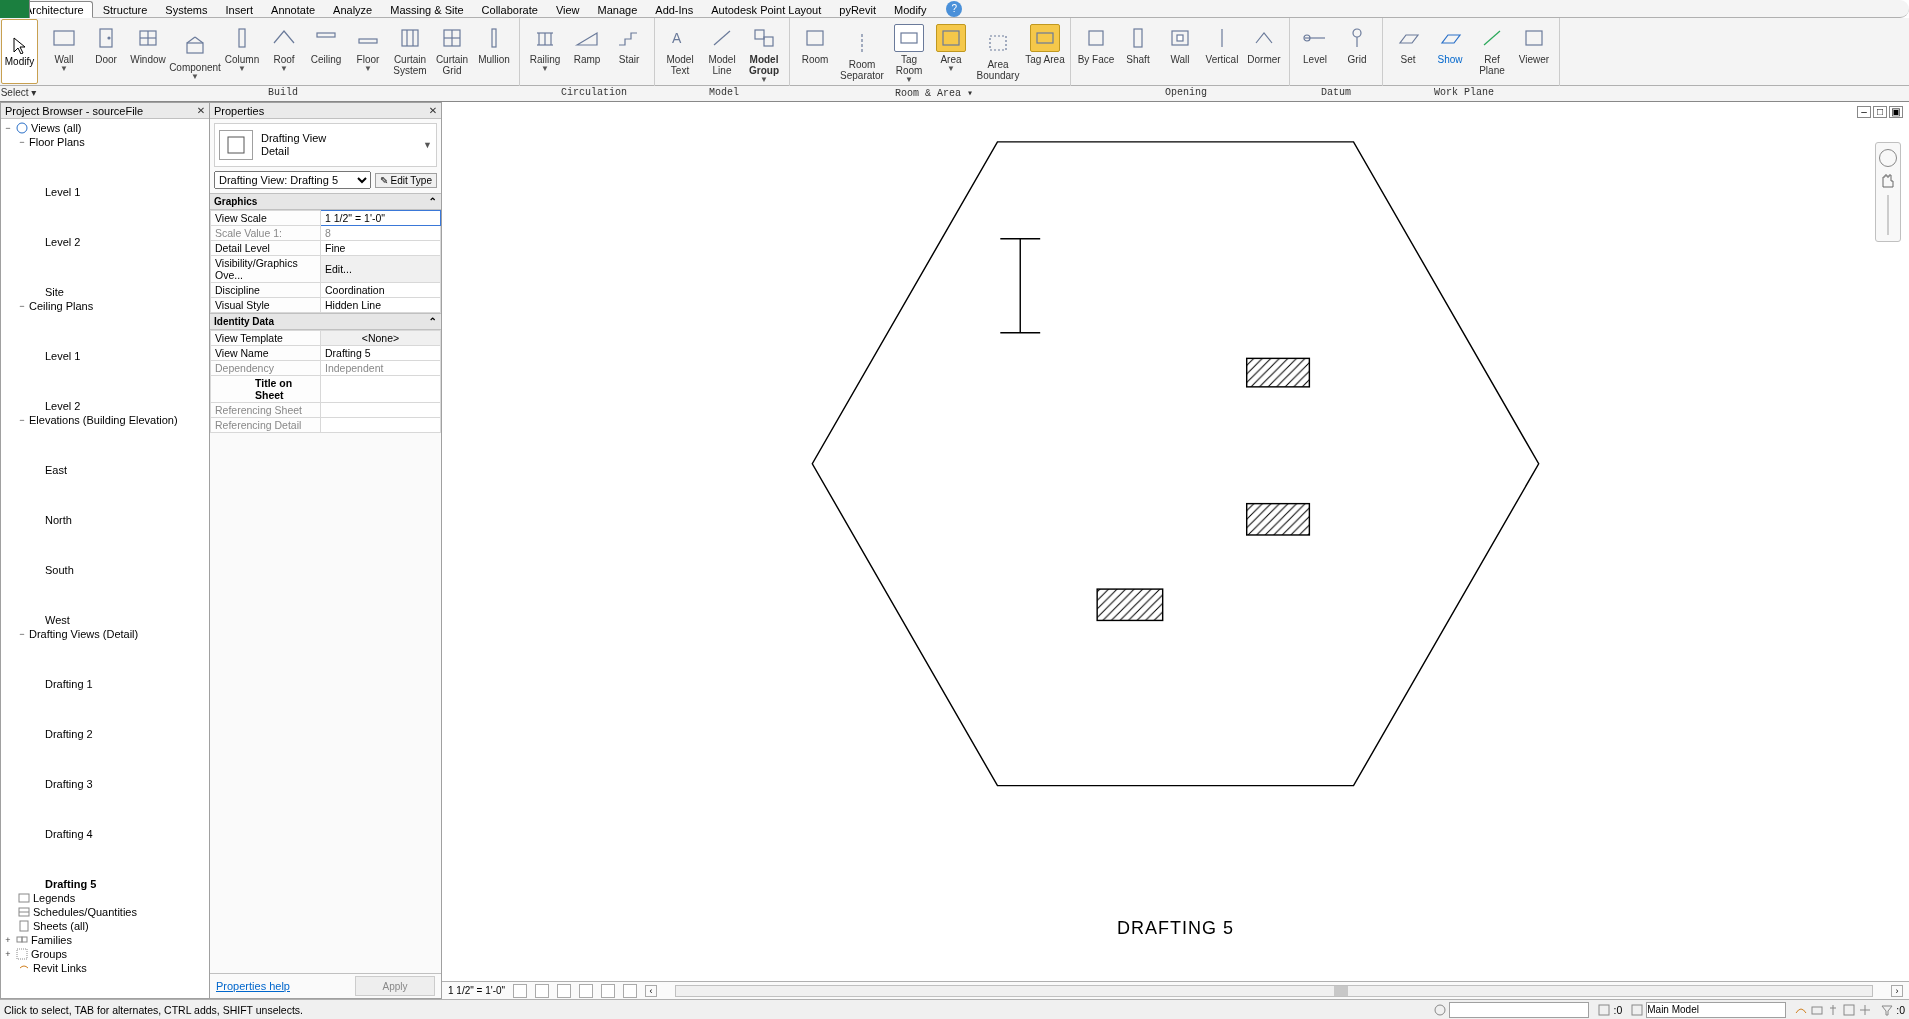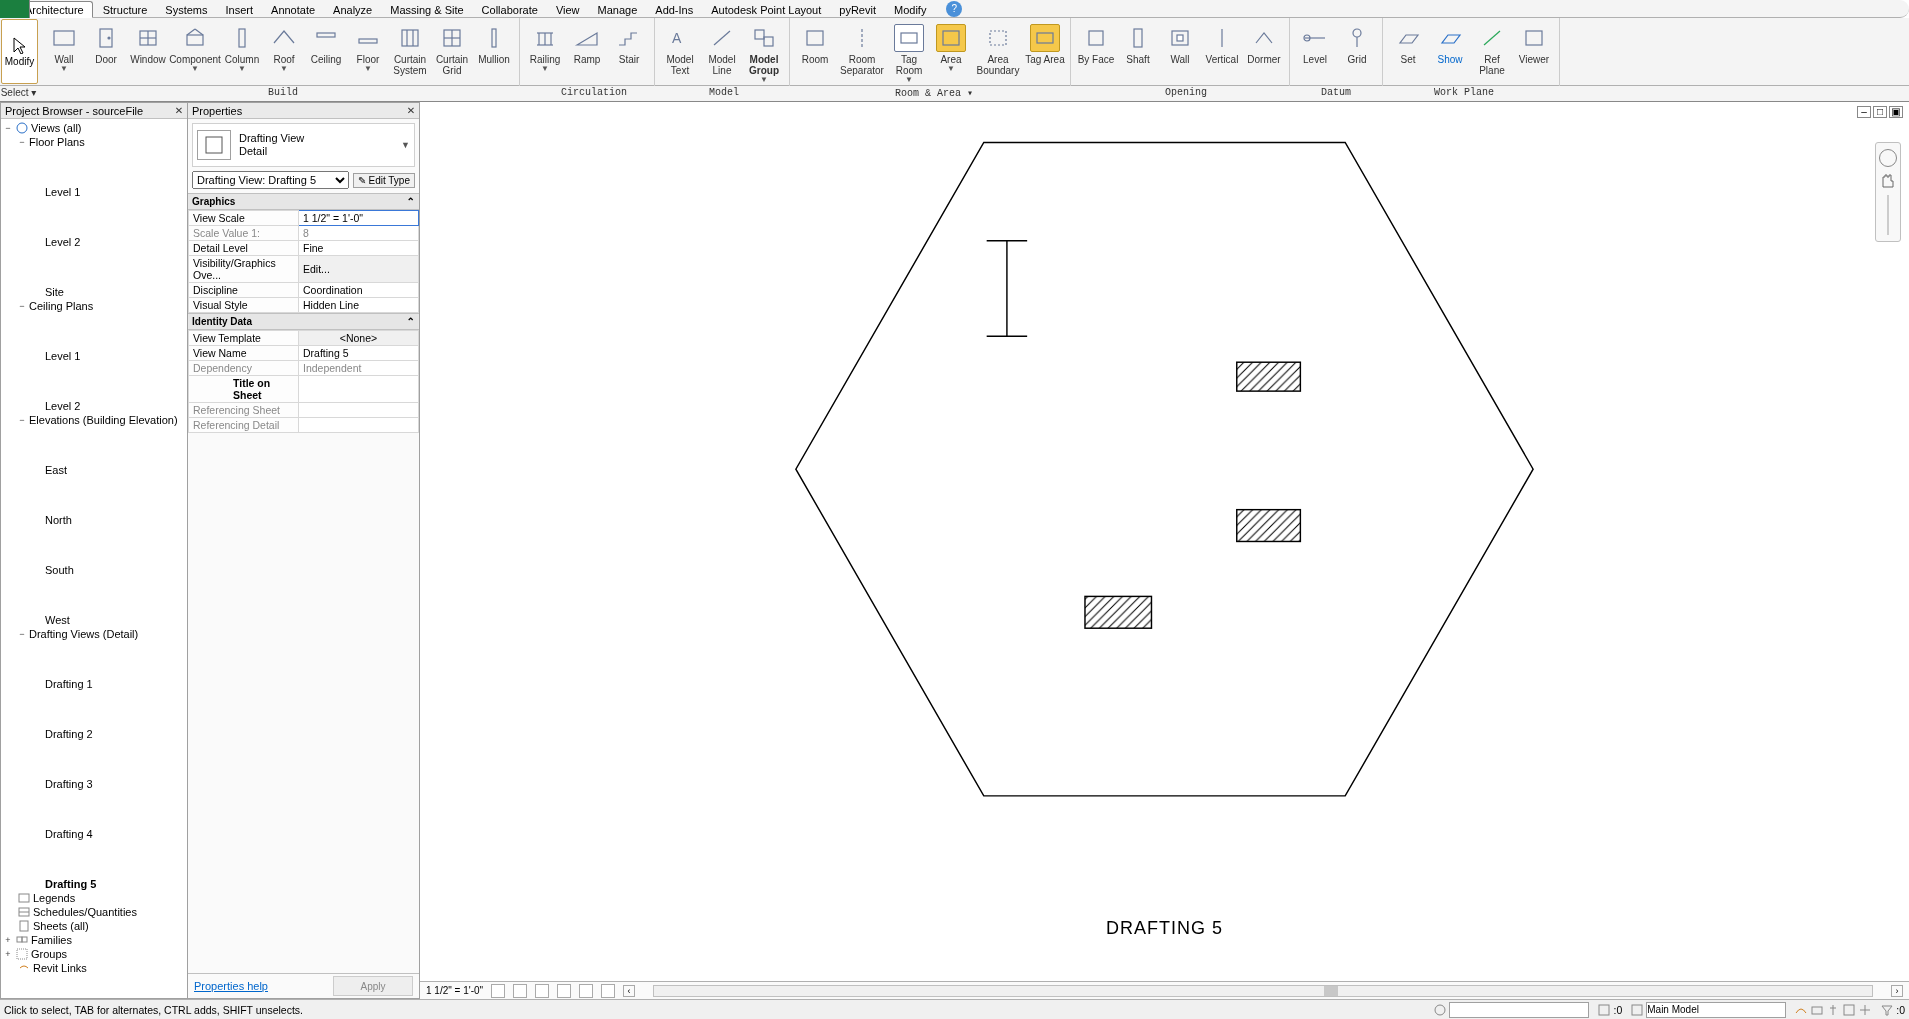--- a/index.html
+++ b/index.html
@@ -10,37 +10,37 @@
 .ribbon-tabs .tab { padding: 2px 8px 1px; cursor: default; color: #000; }
 .ribbon-tabs .tab.active { background: #fff; border-top: 1px solid #888; border-left: 1px solid #888; border-right: 1px solid #888; border-bottom: 1px solid #fff; margin-bottom: -1px; border-radius: 3px 3px 0 0; }
 .app-icon { position: absolute; left: 0; top: 0; width: 30px; height: 18px; background: #1b7f3f; border-right: 1px solid #888;}
 .help-icon { width:16px; height:16px; border-radius:50%; background:#4a90d9; margin-left:10px; align-self:center; font-size:10px; color:#fff; text-align:center; line-height:16px;}
 
 .ribbon-body { display: flex; height: 68px; background: #f4f4f4; border-bottom: 1px solid #b0b0b0; }
 .select-panel { width: 37px; border: 1px solid #c8a050; background: #fff; display:flex; flex-direction:column; align-items:center; justify-content:center; font-size:10px; gap:2px; border-radius:2px; margin:1px;}
 .select-panel svg { width:18px; height:18px;}
 .ribbon-group { display:flex; align-items:flex-end; padding:2px 4px 0; gap:0; border-right:1px solid #ccc; height:68px;}
 .ribbon-btn { display:flex; flex-direction:column; align-items:center; justify-content:flex-start; width:42px; height:64px; font-size:10px; color:#333; text-align:center; gap:2px; padding-top:2px; cursor:default;}
-.ribbon-btn.wide { width:52px;}
+.ribbon-btn.wide { width:52px;justify-content:center;}
 .ribbon-btn .glyph { width:30px; height:28px; display:flex; align-items:center; justify-content:center; }
 .ribbon-btn .glyph svg { width:28px; height:26px; stroke:#6a7a9a; fill:none; stroke-width:1.2;}
 .ribbon-btn.highlight .glyph { background:#f5c84a; border:1px solid #c09820; border-radius:2px;}
 .ribbon-btn.outline .glyph { background:#fff; border:1px solid #6a7a9a; border-radius:2px;}
 .ribbon-btn .caret { font-size:8px; color:#555; line-height:4px;}
 .ribbon-label-row { display:flex; height:16px; background:#f4f4f4; font-size:10px; color:#333; border-bottom:1px solid #888;}
 .ribbon-label-row .cell { text-align:center; padding-top:1px;font-family:Liberation Mono, monospace;}
 .select-label { width:37px; font-size:10px; text-align:center; padding-top:1px;}
 
 
 .workspace { position:absolute; top:102px; bottom:20px; left:0; right:0; display:flex; }
 .panel { background:#fafafa; border:1px solid #a0a0a0; display:flex; flex-direction:column; font-size:11px;}
 .panel-header { height:16px; background:#eaeaea; display:flex; align-items:center; justify-content:space-between; padding:0 2px 0 4px; font-size:11px; border-bottom:1px solid #c0c0c0;}
 .panel-header .close { width:12px; height:12px; font-size:10px; line-height:12px; text-align:center; color:#333; cursor:default;}
 
-.project-browser { width:188px; }
+.project-browser { width:210px; }
 .tree { overflow:auto; flex:1; background:#fff; padding:2px 0; font-size:11px;}
 .tree .node { display:flex; align-items:center; height:14px; gap:2px; white-space:nowrap; padding-left:2px;}
 .tree .toggle { width:10px; text-align:center; font-size:9px; color:#444;}
 .tree .ticon { width:14px; height:12px; display:flex; align-items:center; justify-content:center;}
 .tree .ticon svg { width:12px; height:12px;}
 .tree .lbl {}
 .tree .indent1 { padding-left:16px;}
 .tree .indent2 { padding-left:32px;margin-top:36px;}
 .tree .bold { font-weight:bold;}
 

